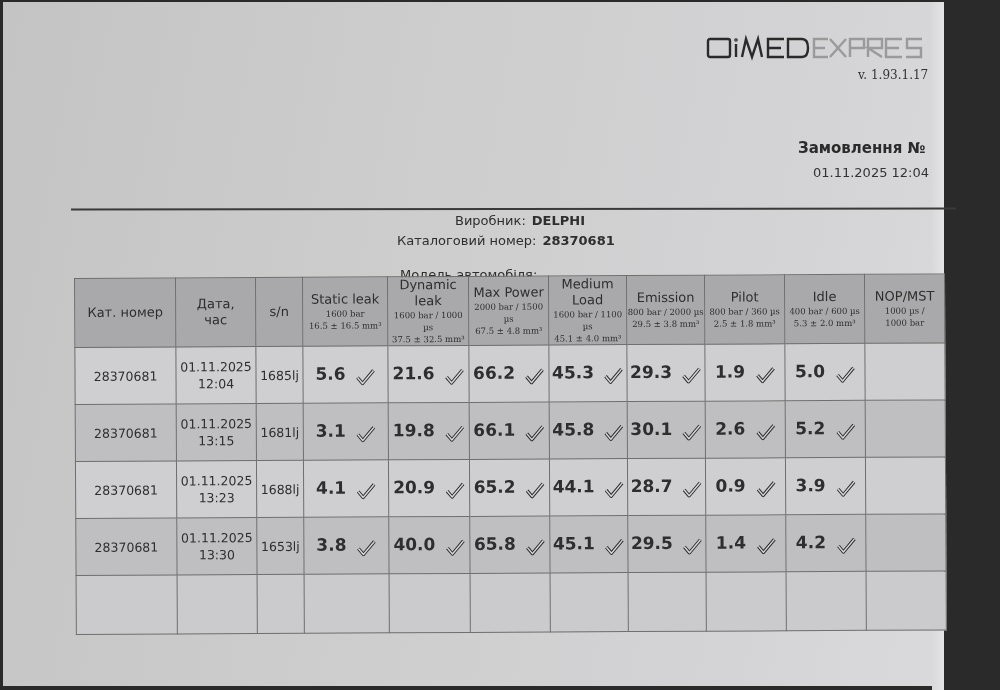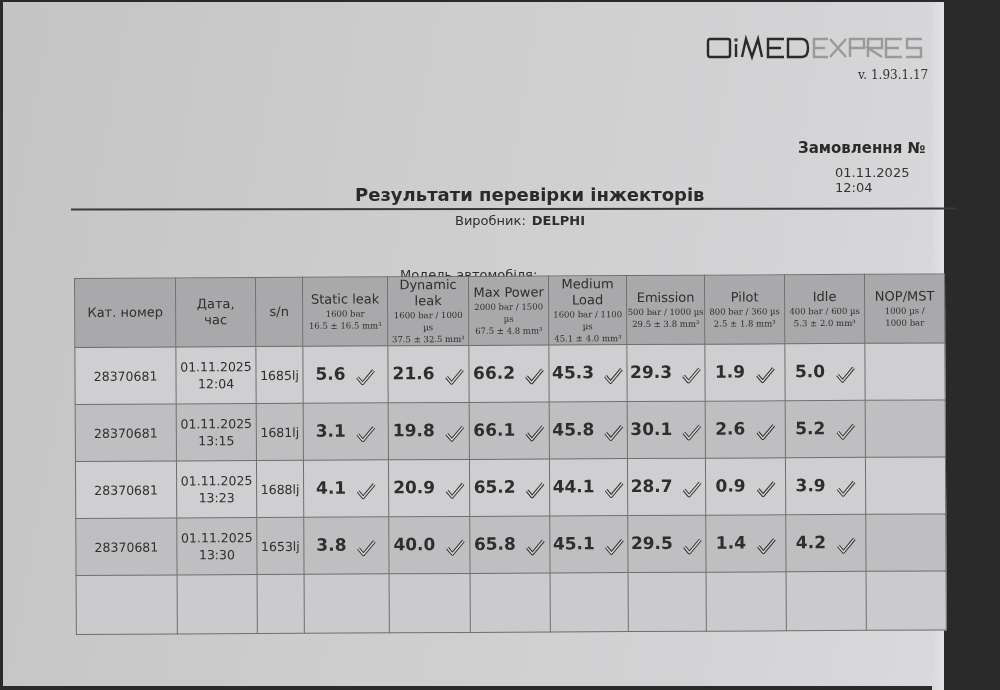--- a/index.html
+++ b/index.html
@@ -21,21 +21,21 @@
     position: absolute; left: 703px; top: 32px; width: 220px; height: 28px;
   }
   .version {
     position: absolute; left: 855px; top: 66px; font-size: 12px;
     font-family: "DejaVu Serif", serif; color: #333;
   }
   .order-title {
     position: absolute; left: 795px; top: 137px; font-size: 15px; font-weight: bold; color: #2b2b2b;
   }
   .order-date {
-    position: absolute; left: 832px; top: 163px; font-size: 13px; color: #333;
+    position: absolute; left: 810px; top: 163px; font-size: 13px; color: #333;
   }
   .doc-title {
     position: absolute; left: 352px; top: 182px; font-size: 18px; font-weight: bold; color: #2a2a2a;
   }
   .title-rule {
     position: absolute; left: 68px; top: 206px; width: 885px; height: 2px; background: #3a3a3a;
     transform: rotate(-0.08deg);
   }
   .meta-row { position: absolute; font-size: 13px; color: #2e2e2e; }
   .meta-label { display: inline-block; text-align: left; }
@@ -87,25 +87,27 @@
         <path d="M216 5 H201 V14 H215 V23 H200"></path>
         <path d="M218 5 V5"></path>
       </g>
     </g>
   </svg>
 
   <div class="version">v. 1.93.1.17</div>
   <div class="order-title">Замовлення №</div>
   <div class="order-date">01.11.2025  12:04</div>
 
-  <div class="doc-title">Результати перевірки інжекторів</div>
   <div class="title-rule"></div>
 
   <div class="meta-row" style="left:452px; top:211px;">
     <span class="meta-label">Виробник:</span><span class="meta-value">DELPHI</span>
+  </div>
+  <div class="meta-row" style="left:394px; top:231px;">
+    <span class="meta-label">Каталоговий номер:</span><span class="meta-value">28370681</span>
   </div>
   <div class="meta-row" style="left:397px; top:249px;margin-top:16px;">
     <span class="meta-label">Модель автомобіля:</span><span class="meta-value"></span>
   </div>
 
   <table class="grid">
     <colgroup>
       <col style="width:101px">
         <col style="width:80px">
         <col style="width:47px">
@@ -145,21 +147,21 @@
             <span class="h-sub">2000 bar / 1500 µs</span>
             <span class="h-sub">67.5 ± 4.8 mm³</span>
           </th>
         <th>
             <span class="h-main">Medium Load</span>
             <span class="h-sub">1600 bar / 1100 µs</span>
             <span class="h-sub">45.1 ± 4.0 mm³</span>
           </th>
         <th>
             <span class="h-main">Emission</span>
-            <span class="h-sub">500 bar / 1000 µs</span>
+            <span class="h-sub">800 bar / 2000 µs</span>
             <span class="h-sub">29.5 ± 3.8 mm³</span>
           </th>
         <th>
             <span class="h-main">Pilot</span>
             <span class="h-sub">800 bar / 360 µs</span>
             <span class="h-sub">2.5 ± 1.8 mm³</span>
           </th>
         <th>
             <span class="h-main">Idle</span>
             <span class="h-sub">400 bar / 600 µs</span>

